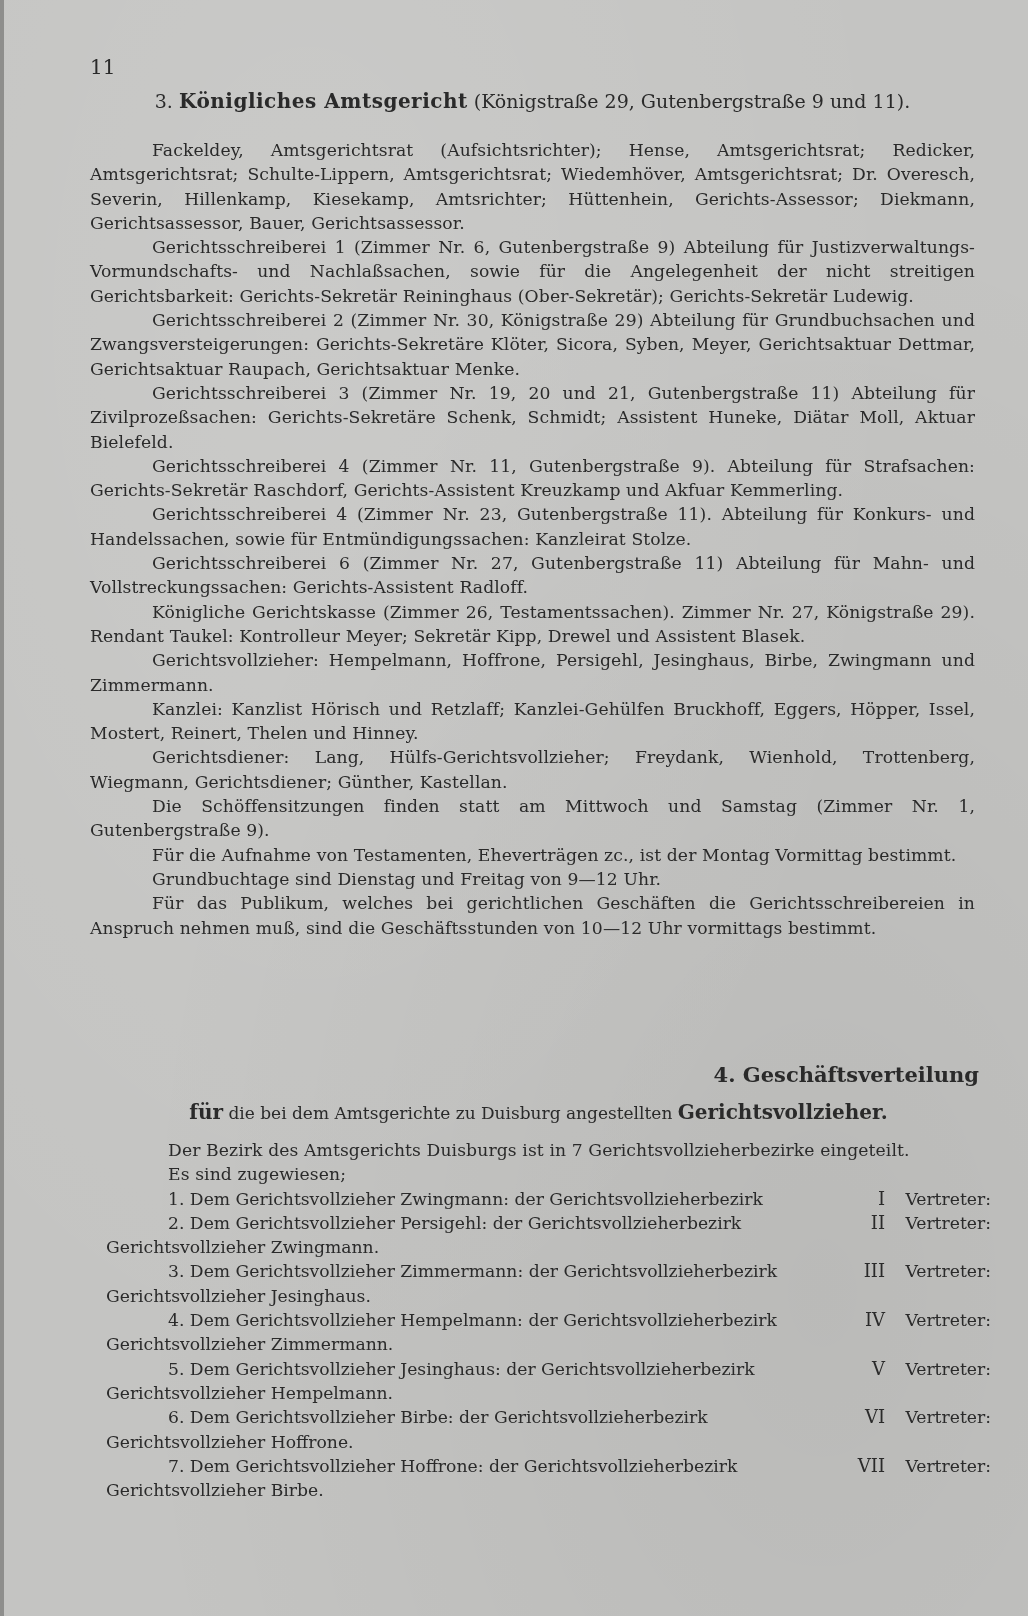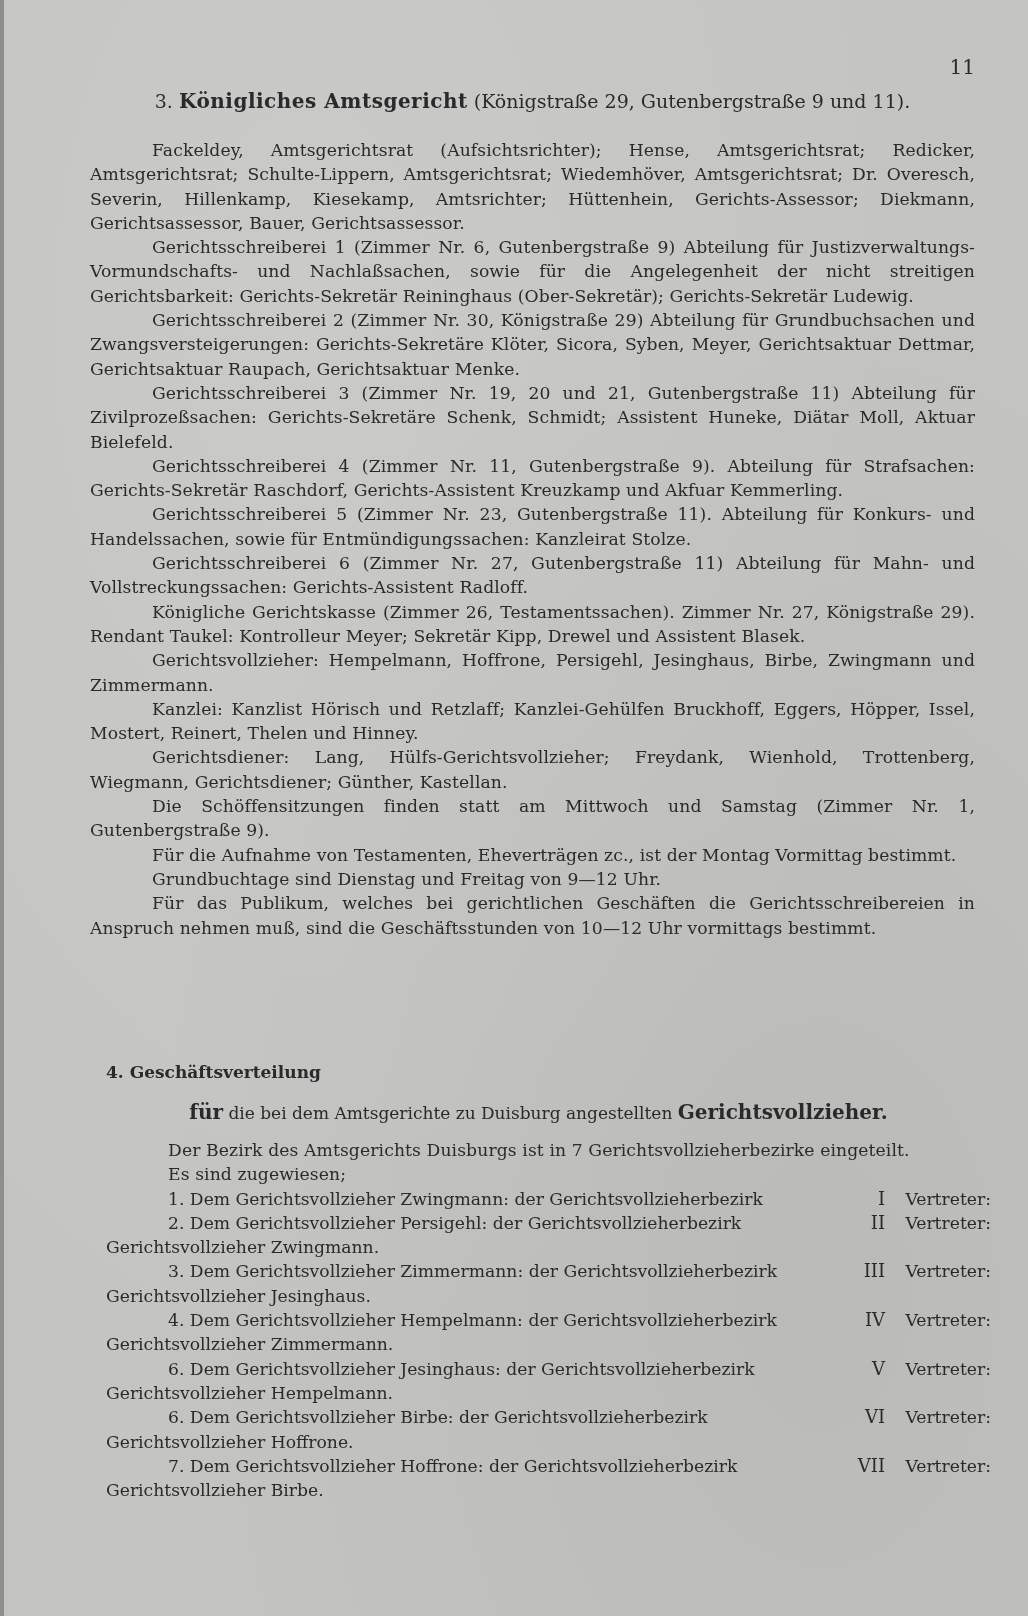--- a/index.html
+++ b/index.html
@@ -8,26 +8,26 @@
     background: #c4c4c2;
     background-image:
       radial-gradient(ellipse at 30% 20%, rgba(255,255,255,0.10), rgba(0,0,0,0) 60%),
       radial-gradient(ellipse at 80% 80%, rgba(0,0,0,0.05), rgba(0,0,0,0) 60%);
     font-family: "DejaVu Serif", "Liberation Serif", serif;
     color: #2a2a2a;
     position: relative;
   }
   .left-edge { position:absolute; left:0; top:0; width:4px; height:1616px; background:#8e8e8c; }
   .page { position:absolute; left:90px; top:0; width:885px; }
-  .page-number { position:absolute; left:0; width:885px; top:55px; text-align:right; font-size:20px; }
+  .page-number { position:absolute; left:0; width:885px; top:55px; text-align:left; font-size:20px; }
   .sec-title { position:absolute; left:0; top:89px; width:885px; font-size:19px; white-space:nowrap; text-align:center; }
   .sec-title .bold { font-weight:bold; font-size:20px; letter-spacing:0.5px; }
   .body1 { position:absolute; left:0; top:138px; width:885px; }
   p { margin:0; font-size:17.2px; line-height:24.3px; text-align:justify; text-indent:62px; letter-spacing:0.1px; }
-  .sec4-title { position:absolute; left:16px; top:1062px; width:885px; text-align:left; font-size:17px; font-weight:bold; }
+  .sec4-title { position:absolute; left:4px; top:1062px; width:885px; text-align:right; font-size:21px; font-weight:bold; }
   .sec4-sub { position:absolute; left:6px; top:1100px; width:885px; text-align:center; font-size:17px; white-space:nowrap; }
   .sec4-sub .b { font-weight:bold; font-size:20px; }
   .body2 { position:absolute; left:16px; top:1138px; width:885px; }
   .body2 p.intro { text-indent:62px; }
   .body2 p.cont { text-indent:62px; }
   .entry { font-size:17.2px; line-height:24.3px; }
   .entry .l1 { display:flex; padding-left:62px; white-space:nowrap; }
   .entry .l1 .txt { flex:1; }
   .entry .l1 .roman { width:60px; text-align:right; margin-right:18px; font-size:18px; }
   .entry .l1 .rep { width:88px; text-align:right; }
@@ -46,21 +46,21 @@
     <span class="bold">Königliches Amtsgericht</span>
     <span>(Königstraße 29, Gutenbergstraße 9 und 11).</span>
   </div>
 
   <div class="body1">
     <p>Fackeldey, Amtsgerichtsrat (Aufsichtsrichter); Hense, Amtsgerichtsrat; Redicker, Amtsgerichtsrat; Schulte-Lippern, Amtsgerichtsrat; Wiedemhöver, Amtsgerichtsrat; Dr. Overesch, Severin, Hillenkamp, Kiesekamp, Amtsrichter; Hüttenhein, Gerichts-Assessor; Diekmann, Gerichtsassessor, Bauer, Gerichtsassessor.</p>
     <p>Gerichtsschreiberei 1 (Zimmer Nr. 6, Gutenbergstraße 9) Abteilung für Justizverwaltungs-Vormundschafts- und Nachlaßsachen, sowie für die Angelegenheit der nicht streitigen Gerichtsbarkeit: Gerichts-Sekretär Reininghaus (Ober-Sekretär); Gerichts-Sekretär Ludewig.</p>
     <p>Gerichtsschreiberei 2 (Zimmer Nr. 30, Königstraße 29) Abteilung für Grundbuchsachen und Zwangsversteigerungen: Gerichts-Sekretäre Klöter, Sicora, Syben, Meyer, Gerichtsaktuar Dettmar, Gerichtsaktuar Raupach, Gerichtsaktuar Menke.</p>
     <p>Gerichtsschreiberei 3 (Zimmer Nr. 19, 20 und 21, Gutenbergstraße 11) Abteilung für Zivilprozeßsachen: Gerichts-Sekretäre Schenk, Schmidt; Assistent Huneke, Diätar Moll, Aktuar Bielefeld.</p>
     <p>Gerichtsschreiberei 4 (Zimmer Nr. 11, Gutenbergstraße 9). Abteilung für Strafsachen: Gerichts-Sekretär Raschdorf, Gerichts-Assistent Kreuzkamp und Akfuar Kemmerling.</p>
-    <p>Gerichtsschreiberei 5 (Zimmer Nr. 23, Gutenbergstraße 11). Abteilung für Konkurs- und Handelssachen, sowie für Entmündigungssachen: Kanzleirat Stolze.</p>
+    <p>Gerichtsschreiberei 4 (Zimmer Nr. 23, Gutenbergstraße 11). Abteilung für Konkurs- und Handelssachen, sowie für Entmündigungssachen: Kanzleirat Stolze.</p>
     <p>Gerichtsschreiberei 6 (Zimmer Nr. 27, Gutenbergstraße 11) Abteilung für Mahn- und Vollstreckungssachen: Gerichts-Assistent Radloff.</p>
     <p>Königliche Gerichtskasse (Zimmer 26, Testamentssachen). Zimmer Nr. 27, Königstraße 29). Rendant Taukel: Kontrolleur Meyer; Sekretär Kipp, Drewel und Assistent Blasek.</p>
     <p>Gerichtsvollzieher: Hempelmann, Hoffrone, Persigehl, Jesinghaus, Birbe, Zwingmann und Zimmermann.</p>
     <p>Kanzlei: Kanzlist Hörisch und Retzlaff; Kanzlei-Gehülfen Bruckhoff, Eggers, Höpper, Issel, Mostert, Reinert, Thelen und Hinney.</p>
     <p>Gerichtsdiener: Lang, Hülfs-Gerichtsvollzieher; Freydank, Wienhold, Trottenberg, Wiegmann, Gerichtsdiener; Günther, Kastellan.</p>
     <p>Die Schöffensitzungen finden statt am Mittwoch und Samstag (Zimmer Nr. 1, Gutenbergstraße 9).</p>
     <p>Für die Aufnahme von Testamenten, Eheverträgen zc., ist der Montag Vormittag bestimmt.</p>
     <p>Grundbuchtage sind Dienstag und Freitag von 9—12 Uhr.</p>
     <p>Für das Publikum, welches bei gerichtlichen Geschäften die Gerichtsschreibereien in Anspruch nehmen muß, sind die Geschäftsstunden von 10—12 Uhr vormittags bestimmt.</p>
   </div>
@@ -102,21 +102,21 @@
         <div class="entry">
           <div class="l1">
             <span class="txt">4. Dem Gerichtsvollzieher Hempelmann: der Gerichtsvollzieherbezirk</span>
             <span class="roman">IV</span>
             <span class="rep">Vertreter:</span>
           </div>
           <div class="l2">Gerichtsvollzieher Zimmermann.</div>
         </div>
         <div class="entry">
           <div class="l1">
-            <span class="txt">6. Dem Gerichtsvollzieher Jesinghaus: der Gerichtsvollzieherbezirk</span>
+            <span class="txt">5. Dem Gerichtsvollzieher Jesinghaus: der Gerichtsvollzieherbezirk</span>
             <span class="roman">V</span>
             <span class="rep">Vertreter:</span>
           </div>
           <div class="l2">Gerichtsvollzieher Hempelmann.</div>
         </div>
         <div class="entry">
           <div class="l1">
             <span class="txt">6. Dem Gerichtsvollzieher Birbe: der Gerichtsvollzieherbezirk</span>
             <span class="roman">VI</span>
             <span class="rep">Vertreter:</span>

